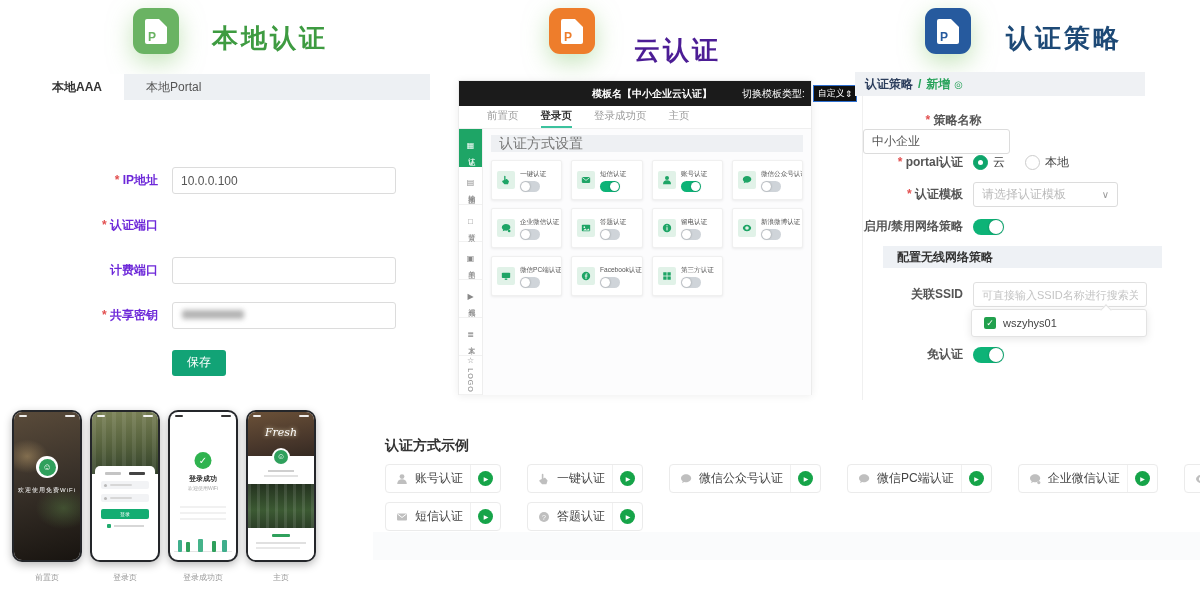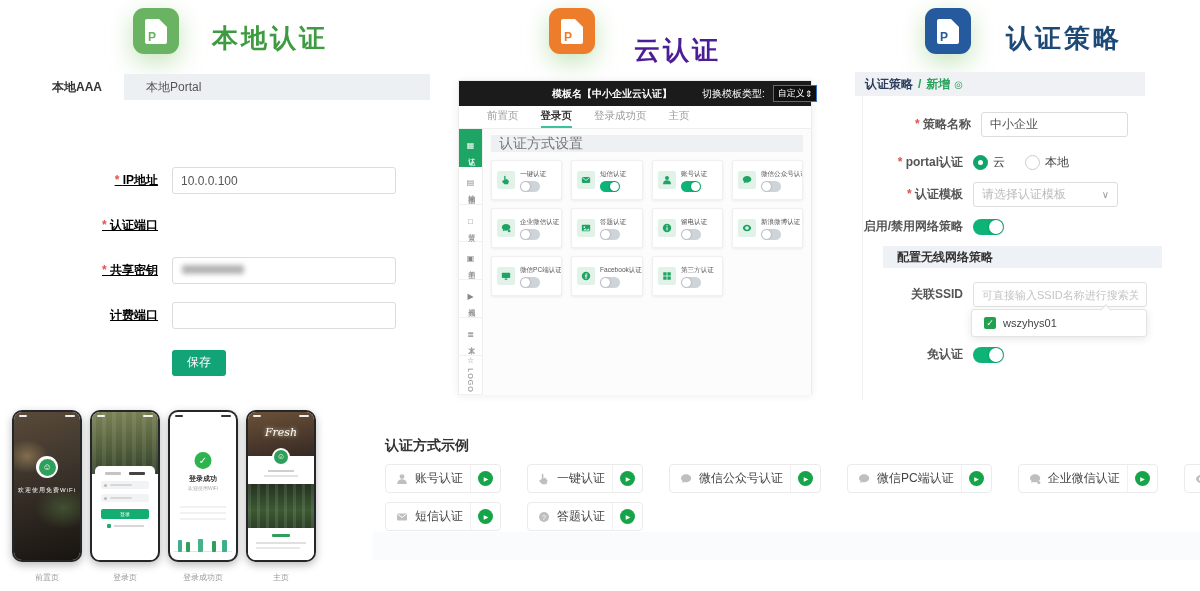--- a/index.html
+++ b/index.html
@@ -19,30 +19,30 @@
   .hicon.blue{background:#265a9e;color:#265a9e;}
   .hicon.blue .doc::after{border-top-color:#265a9e;border-right-color:#265a9e;}
   .htitle{position:absolute;font-size:26px;font-weight:bold;letter-spacing:3px;white-space:nowrap;}
 
   
   .ltabs{position:absolute;left:30px;top:74px;width:400px;height:26px;background:#edf0f3;display:flex;font-size:12px;color:#555;}
   .ltab{padding:0 22px;line-height:26px;cursor:default;}
   .ltab.on{background:#fff;color:#333;font-weight:bold;}
   .lform{position:absolute;left:30px;top:167px;width:400px;}
   .frow{display:flex;align-items:center;height:27px;margin-bottom:18px;}
-  .flabel{width:128px;text-align:right;padding-right:14px;font-size:12px;font-weight:bold;color:#000000;white-space:nowrap;text-decoration:underline;}
+  .flabel{width:128px;text-align:right;padding-right:14px;font-size:12px;font-weight:bold;color:#6d28d9;white-space:nowrap;}
   .frow.on .flabel::before{content:"* ";color:#e25050;}
   .finput{width:206px;height:25px;border:1px solid #dcdcdc;border-radius:3px;padding:0 8px;font-size:12px;color:#555;outline:none;background:#fff;position:relative;}
   .inwrap{position:relative;}
   .smudge{position:absolute;left:10px;top:8px;width:62px;height:9px;background:#9a9a9a;filter:blur(2.5px);border-radius:2px;opacity:.75;}
   .savebtn{margin-left:142px;width:54px;height:26px;background:#12a376;color:#fff;border:none;border-radius:3px;font-size:12px;cursor:pointer;}
 
   
   .cwin{position:absolute;left:458px;top:80px;width:354px;height:315px;background:#fff;border:1px solid #ececec;box-shadow:0 1px 8px rgba(0,0,0,.07);box-sizing:border-box;}
-  .ctop{height:25px;background:#1b1b1b;color:#fff;display:flex;align-items:center;font-size:10px;white-space:nowrap;}
+  .ctop{height:25px;background:#1b1b1b;color:#fff;display:flex;align-items:center;font-size:10px;white-space:nowrap;padding-left:40px;}
   .ctop .tname{margin-left:93px;font-weight:bold;}
   .ctop .tswitch{margin-left:30px;}
   .cselect{margin-left:8px;width:54px;height:17px;border:1px solid #2e6fd0;background:#101010;display:flex;align-items:center;justify-content:space-between;padding:0 4px;font-size:9px;box-sizing:border-box;}
   .cpreview{margin-left:18px;}
   .ctabs{height:22px;border-bottom:1px solid #efefef;display:flex;align-items:stretch;padding-left:28px;gap:22px;font-size:10.5px;color:#999;}
   .ctab{display:flex;align-items:center;border-bottom:2px solid transparent;}
   .ctab.on{color:#333;font-weight:bold;border-bottom-color:#3cc29e;}
   .cbody{display:flex;height:266px;}
   .cside{width:23px;border-right:1px solid #eee;display:flex;flex-direction:column;}
   .citem{flex:1;border-bottom:1px solid #f1f1f1;display:flex;flex-direction:column;align-items:center;justify-content:center;color:#888;font-size:8px;}
@@ -177,30 +177,30 @@
   </div>
 
   <div class="lform">
     <div class="frow on">
       <div class="flabel">IP地址</div>
       <input class="finput" value="10.0.0.100" style="">
     </div>
     <div class="frow on">
       <div class="flabel">认证端口</div>
     </div>
+    <div class="frow">
+      <div class="flabel">计费端口</div>
+      <input class="finput" value="" style="">
+    </div>
     <div class="frow on">
       <div class="flabel">共享密钥</div>
       <span class="inwrap">
         <input class="finput" value="" style="">
         <span class="smudge"></span>
       </span>
-    </div>
-    <div class="frow">
-      <div class="flabel">计费端口</div>
-      <input class="finput" value="" style="">
     </div>
     <div class="frow" style="margin-top:20px;">
       <button class="savebtn">保存</button>
     </div>
   </div>
 
   <div class="hicon orange" style="left:549px;top:8px;">
     <span class="doc">P</span>
   </div>
   <div class="htitle" style="left:634px;top:21px;color:#4c1d95;margin-top:12px;">云认证</div>
@@ -411,21 +411,21 @@
   <div class="htitle" style="left:1006px;top:21px;color:#1d4976;">认证策略</div>
 
   <div class="crumb">
     <span class="root">认证策略</span>
     <span class="grn">/</span>
     <span class="grn">新增</span>
     <span class="cic">◎</span>
   </div>
 
   <div class="ppanel">
-    <div class="prow" style="left:8px;top:16px;">
+    <div class="prow" style="left:0;top:16px;flex-direction:column;">
       <div class="plabel"><span style="color:#e25050">* </span><span>策略名称</span></div>
       <input class="pinput" value="中小企业" style="">
     </div>
 
     <div class="prow" style="left:0;top:58px;">
       <div class="plabel"><span style="color:#e25050">* </span><span>portal认证</span></div>
       <span class="ropt">
         <span class="radio on"></span>
         <span>云</span>
       </span>

